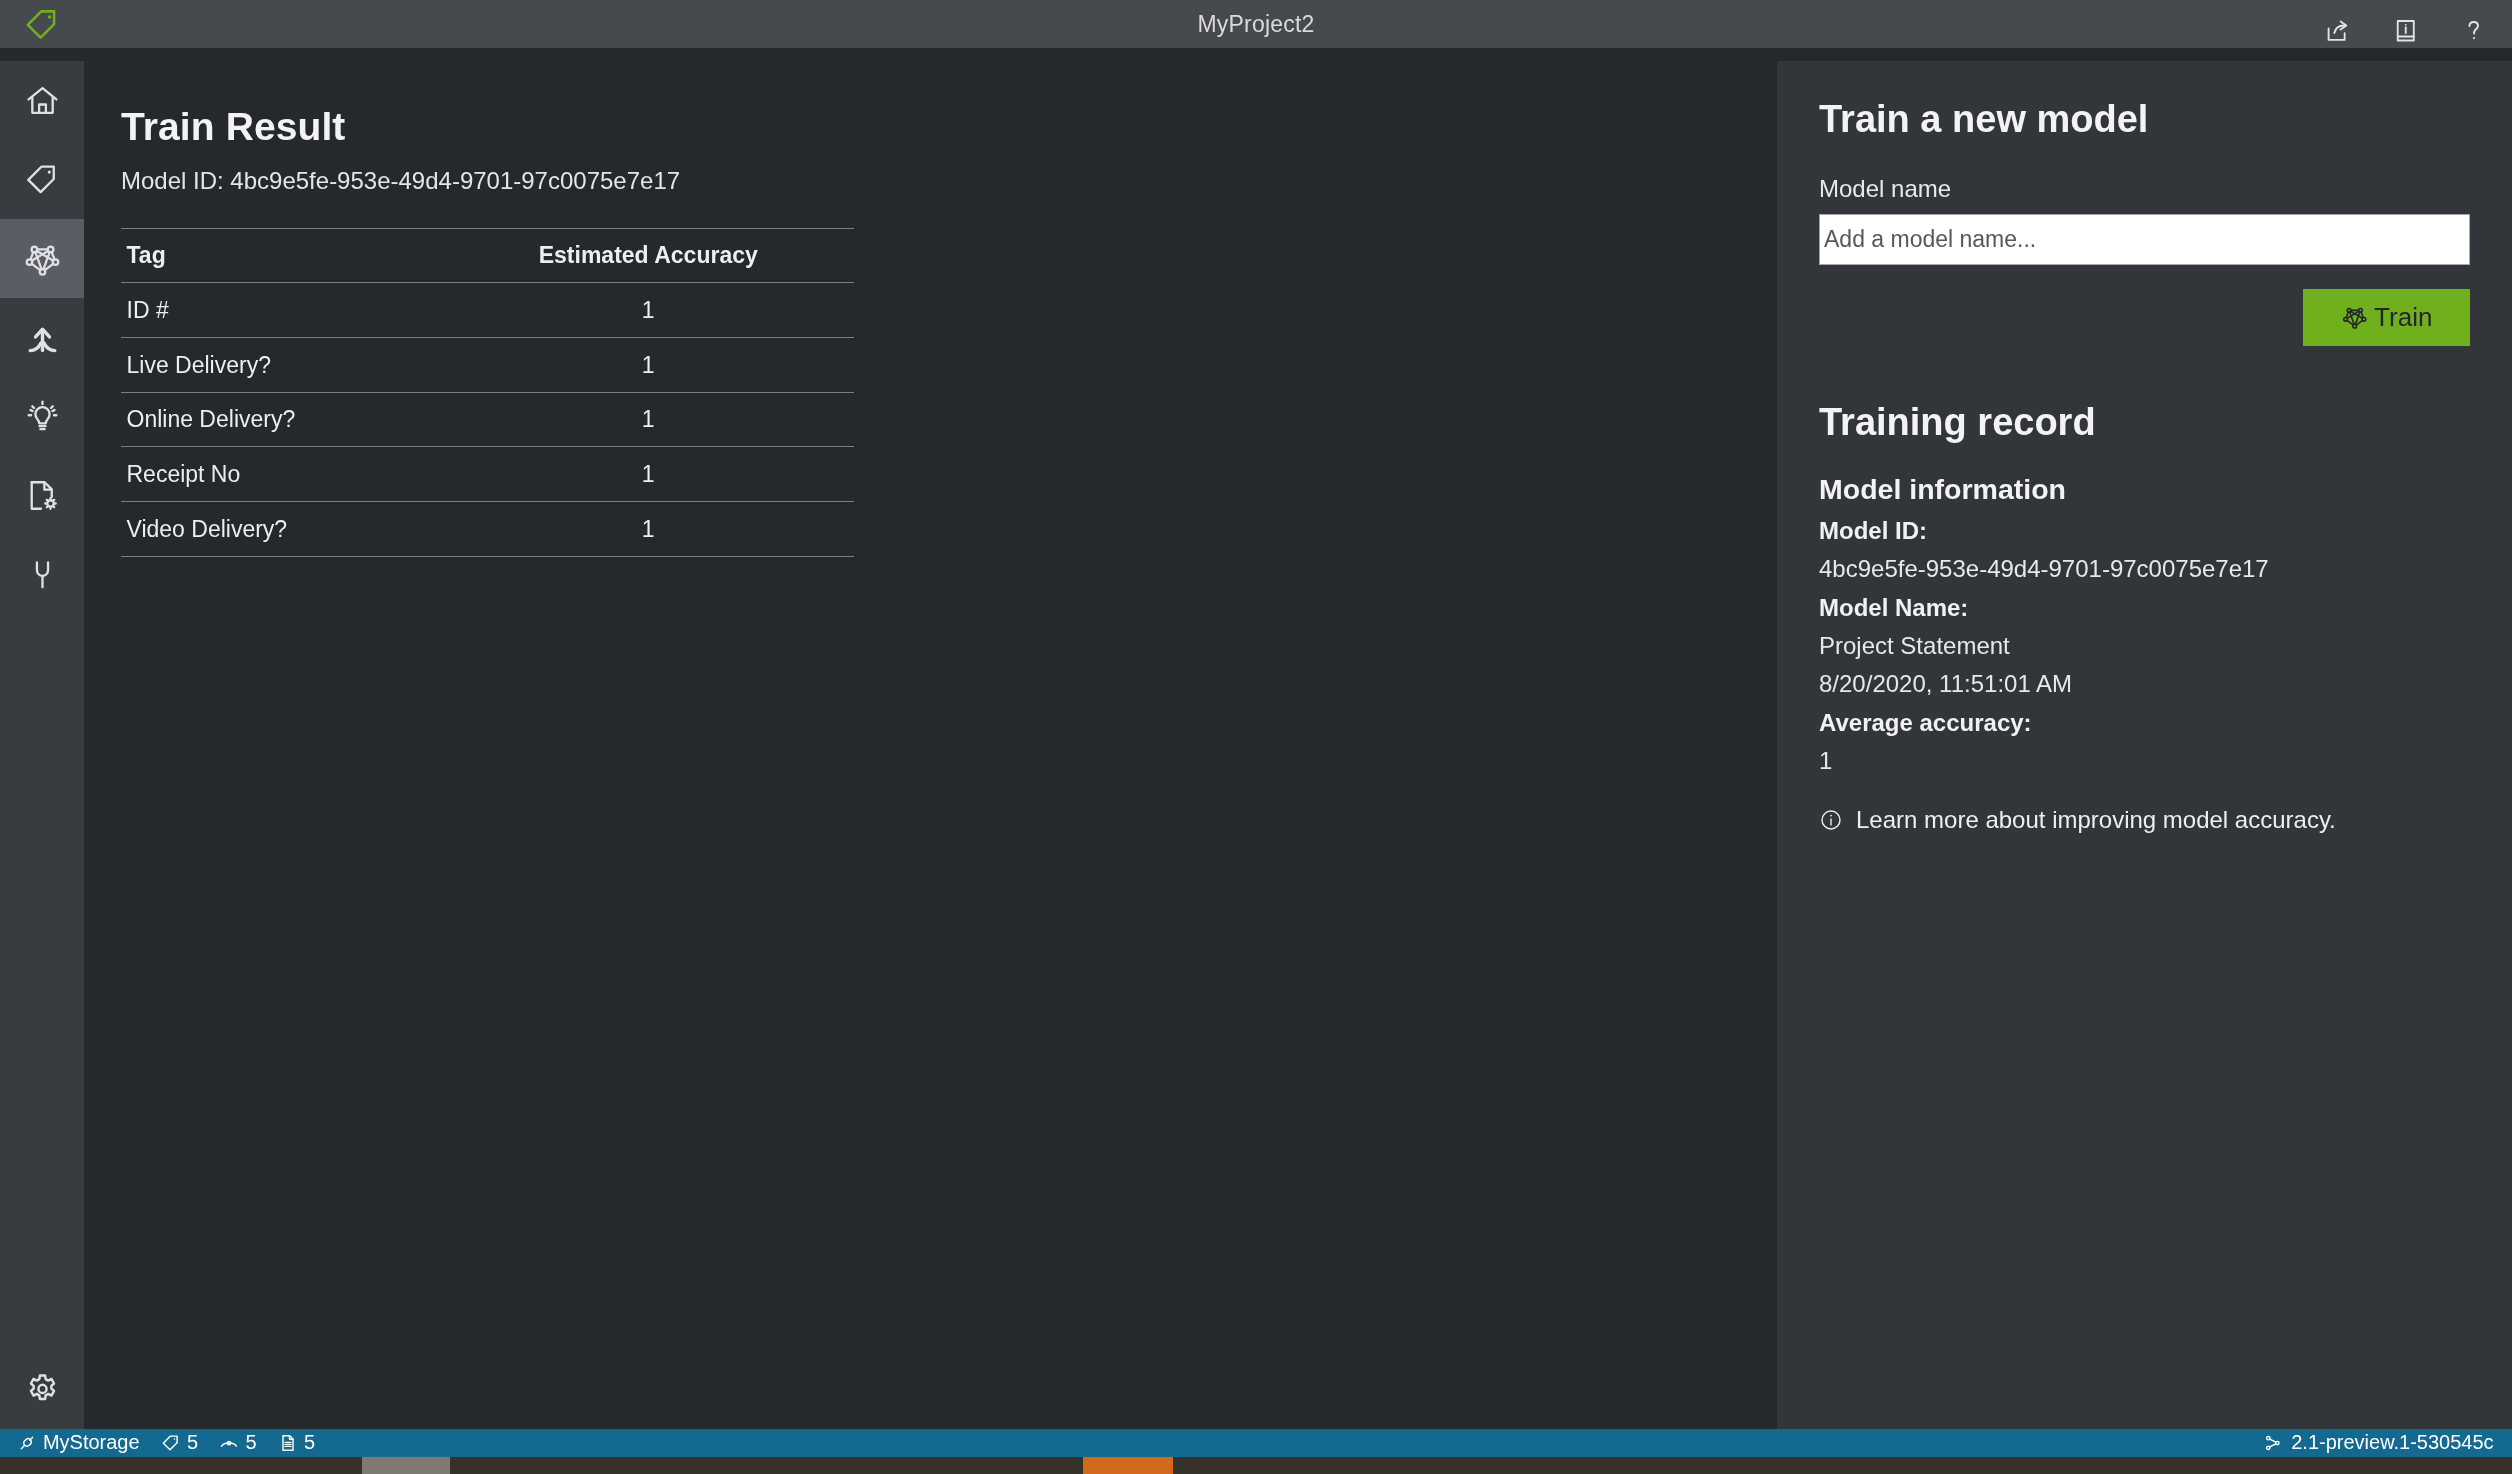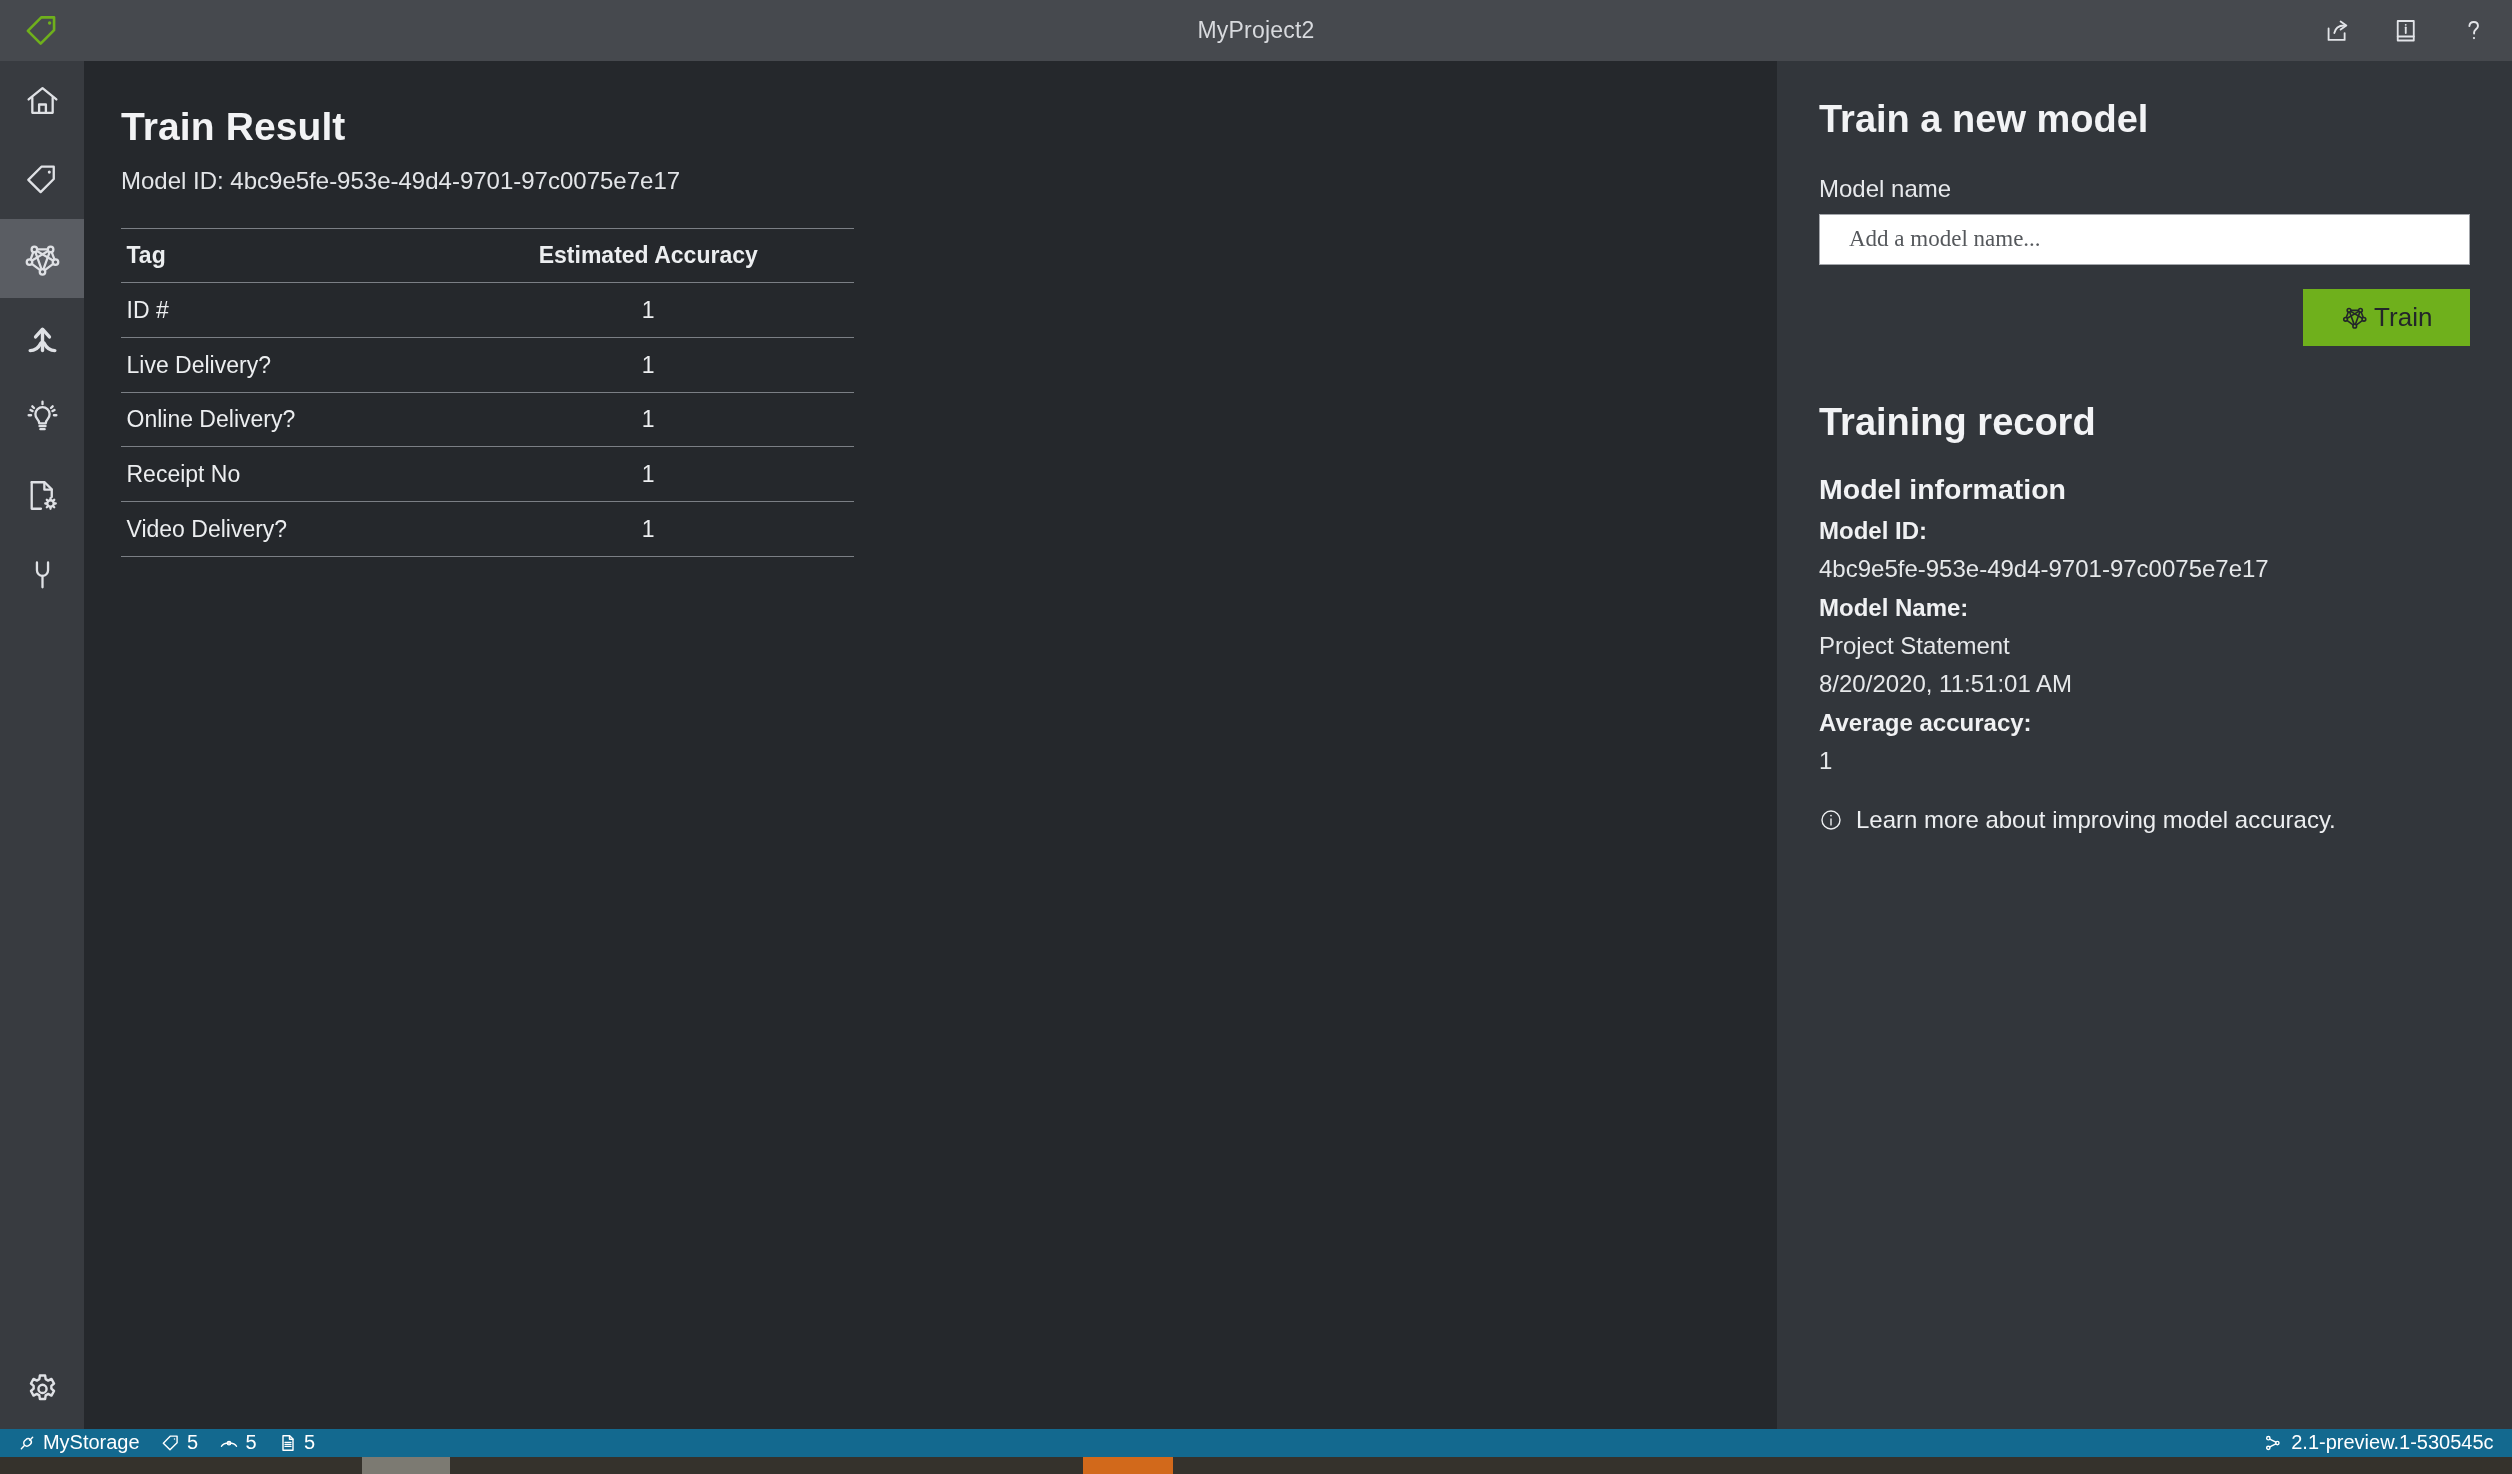--- a/index.html
+++ b/index.html
@@ -6,21 +6,21 @@
   html, body {
     width: 2512px; height: 1475px;
     background: #25282c;
     font-family: "Liberation Sans", sans-serif;
     overflow: hidden;
   }
   #app { position: relative; width: 2512px; height: 1475px; }
 
   
   .titlebar {
-    position: absolute; top: 0; left: 0; width: 2512px; height: 61px;
+    position: absolute; top: 0; left: 0; width: 2512px; height: 48px;
     background: #46494e;
     display: flex; align-items: center;
   }
   .titlebar-logo {
     width: 84px; height: 61px;
     display: flex; align-items: center; justify-content: center;
   }
   .titlebar-title {
     position: absolute; left: 0; right: 0; text-align: center;
     font-size: 23px; color: #d8dade; letter-spacing: 0.2px;
@@ -85,22 +85,22 @@
   }
   .panel-h1 {
     font-size: 38px; font-weight: 600; color: #f2f3f5; line-height: 1.15;
   }
   .field-label {
     margin-top: 33px; font-size: 24px; color: #e7e9ec;
   }
   .text-input {
     margin-top: 11px; width: 100%; height: 51px;
     background: #ffffff; border: 1.8px solid #a3a6ab;
-    font-family: Liberation Serif, serif;
-    font-size: 23px; color: #1b1c1e; padding: 0 29px;
+    font-family: Liberation Sans, sans-serif;
+    font-size: 23px; color: #1b1c1e; padding: 0 4px;
     outline: none;
   }
   .text-input::placeholder { color: #55585c; }
   .btn-row { margin-top: 24px; display: flex; justify-content: flex-end; }
   .btn-train {
     background: #6fb01c; color: #23262a; border: none;
     height: 57px; min-width: 167px; padding: 0 24px;
     display: flex; align-items: center; justify-content: center; gap: 6px;
     font-family: "Liberation Sans", sans-serif;
     font-size: 26px; cursor: pointer;

